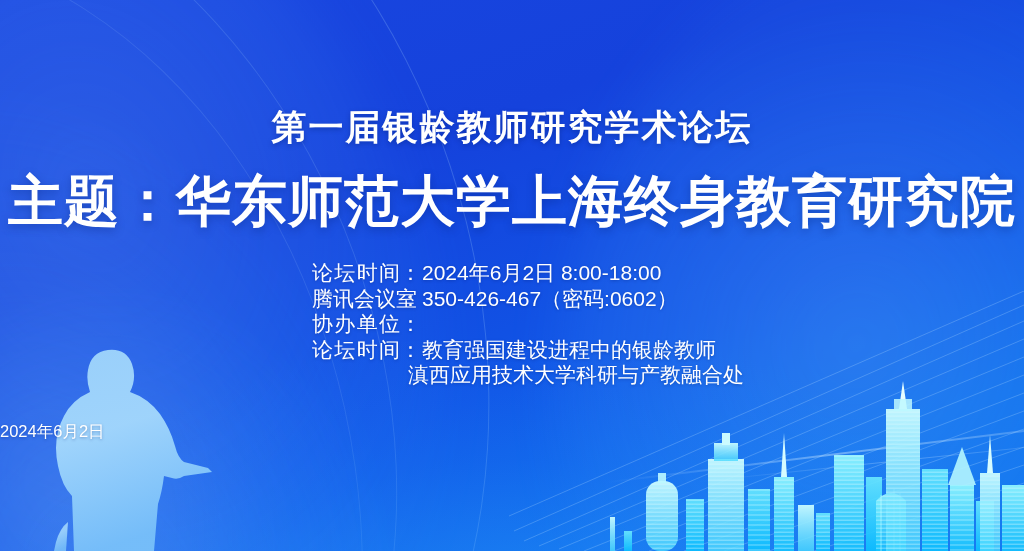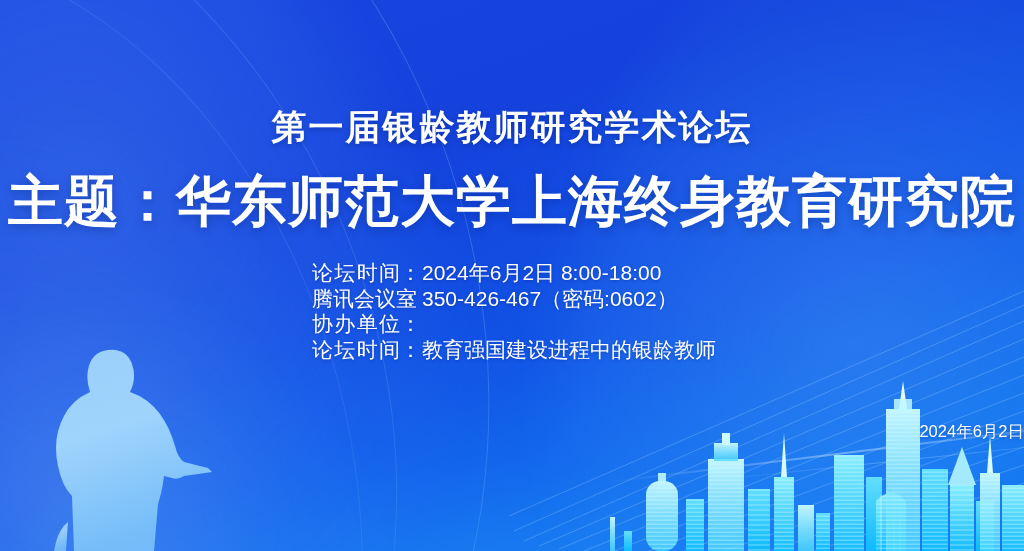--- a/index.html
+++ b/index.html
@@ -120,21 +120,21 @@
     text-align-last:justify;
     text-align:justify;
     letter-spacing:0;
   }
   .info-colon{margin:0 1px 0 0;}
   .info-value{}
   .info-cont{padding-left:96px;white-space:nowrap;}
 
   .date-line{
     position:absolute;left:0;right:0;top:421px;
-    text-align:right;
+    text-align:left;
     color:#ffffff;
     font-size:16.5px;
     text-shadow:0 1px 3px rgba(0,30,110,.35);
   }
 </style>
 </head>
 <body>
 
 <div id="poster">
 
@@ -311,17 +311,18 @@
         <span class="info-label">协办单位</span>
         <span class="info-colon">：</span>
       </div>
 
       <div class="info-row">
         <span class="info-label">论坛时间</span>
         <span class="info-colon">：</span>
         <span class="info-value">教育强国建设进程中的银龄教师</span>
       </div>
 
+      <div class="info-cont">滇西应用技术大学科研与产教融合处</div>
     </div>
 
     <div class="date-line">2024年6月2日</div>
   </div>
 </div>
 
 </body></html>

